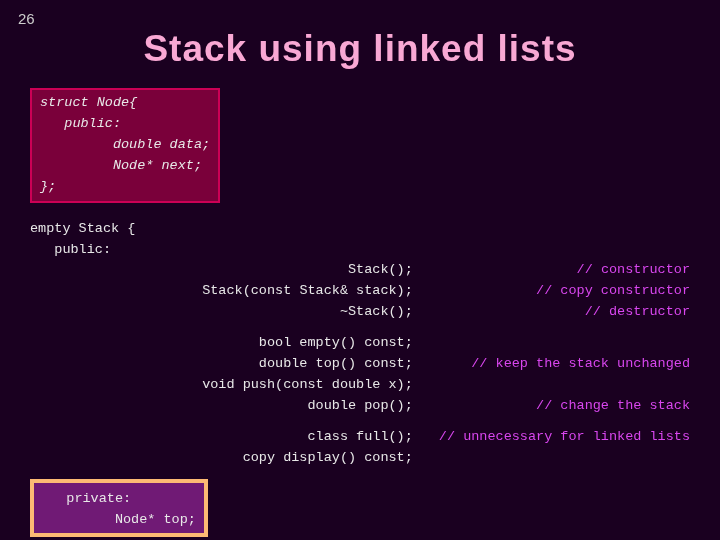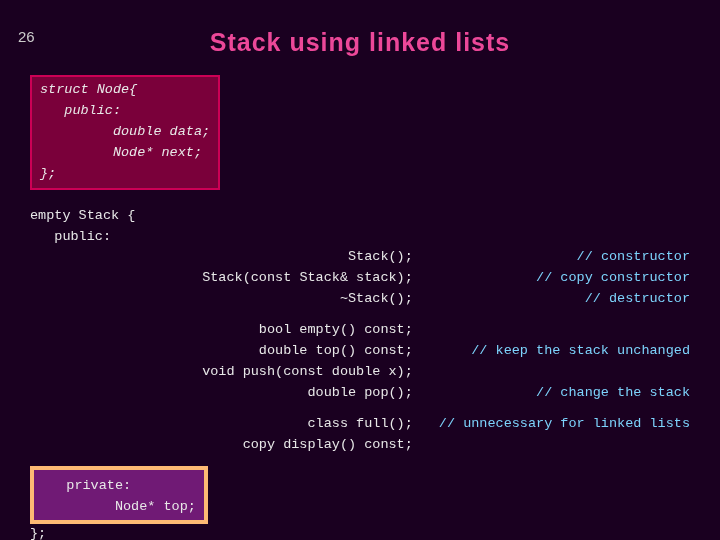--- a/index.html
+++ b/index.html
@@ -8,33 +8,33 @@
       height: 540px;
       background-color: #1a0020;
       font-family: 'Courier New', Courier, monospace;
       color: #e0e0e0;
       overflow: hidden;
       position: relative;
     }
 
     .slide-number {
       position: absolute;
-      top: 28px;
+      top: 10px;
       left: 18px;
       font-size: 15px;
       color: #cccccc;
       font-family: Arial, sans-serif;
     }
 
     .title {
       text-align: center;
       font-family: Arial, sans-serif;
-      font-size: 25px;
+      font-size: 37px;
       font-weight: bold;
-      color: #ec4899;
+      color: #f9a8d4;
       padding-top: 28px;
       padding-bottom: 18px;
       letter-spacing: 1px;
     }
 
     .content {
       padding-left: 30px;
       padding-right: 30px;
     }
 
@@ -68,21 +68,21 @@
     }
 
     table.code-table td.left-col {
       width: 58%;
       white-space: pre;
     }
 
     table.code-table td.right-col {
       width: 42%;
       white-space: pre;
-      color: #7dd3fc;
+      color: #d946ef;
     }
   </style>
 </head>
 <body>
 
 <div class="slide-number">26</div>
 
 <div class="title">Stack  using linked lists</div>
 
 <div class="content">

